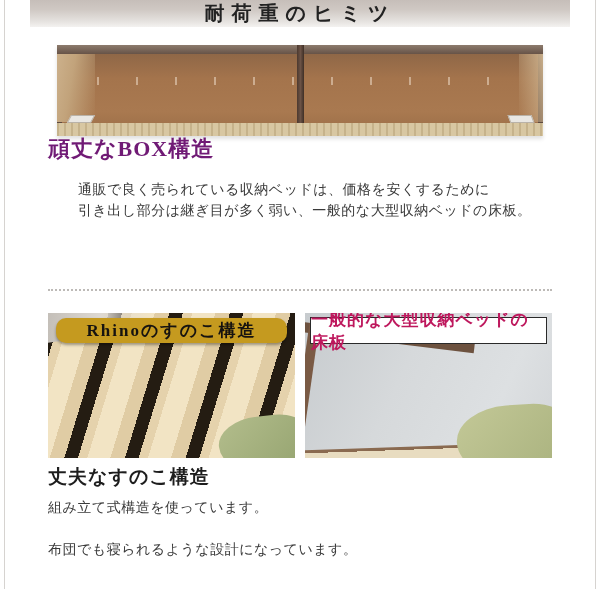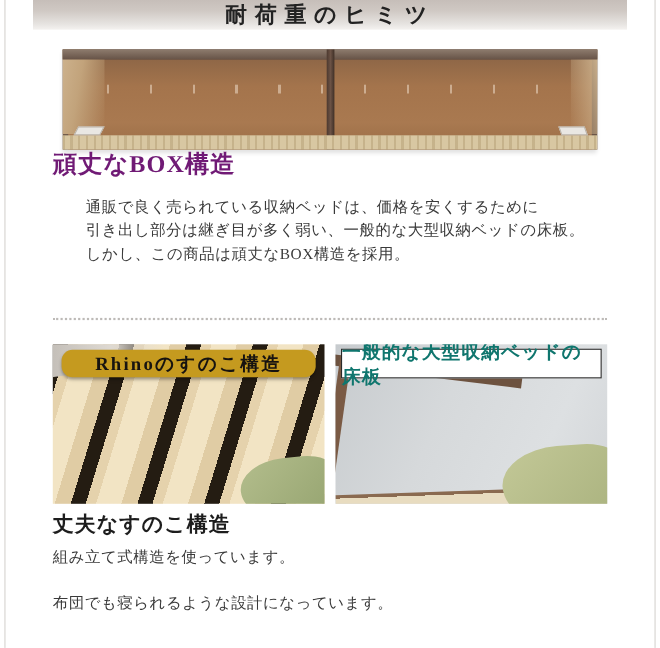--- a/index.html
+++ b/index.html
@@ -118,21 +118,21 @@
     position:absolute;left:-6px;top:10px;width:10px;height:150px;
     background:#7a5a44;transform:rotate(8deg);
   }
   .compare-right .floor-strip{
     position:absolute;left:0;right:0;bottom:-4px;height:16px;
     background:linear-gradient(to bottom,#8a6a50 0 3px,#e8dcc0 3px 100%);
     transform:rotate(-2deg);
   }
   .label-white{
     position:absolute;left:5px;right:5px;top:4px;height:25px;
-    background:#ffffff;border:1px solid #2a2a2a;color:#0f766e;
+    background:#ffffff;border:1px solid #2a2a2a;color:#be185d;
     display:flex;align-items:center;justify-content:center;
     font-size:17px;font-weight:bold;letter-spacing:1px;
   }
   .cushion.big{
     right:-20px;bottom:-22px;width:115px;height:75px;
     background:linear-gradient(135deg,#c3c897,#a7b07c);
     transform:rotate(-4deg);
   }
 </style>
 </head>
@@ -155,21 +155,21 @@
     <div class="divider"></div>
     <div class="bottom-board"></div>
     <div class="bracket bl"></div>
     <div class="bracket br"></div>
   </div>
 
   <h2 class="h-box">頑丈なBOX構造</h2>
   <p class="p-box">
     <span>通販で良く売られている収納ベッドは、価格を安くするために</span><br>
     <span>引き出し部分は継ぎ目が多く弱い、一般的な大型収納ベッドの床板。</span><br>
-    <span>しかし、この商品は頑丈なBOX構造を採用。</span><br>
+    <br>
     <br>
   </p>
 
   <div class="dotted-divider"></div>
 
   <figure class="compare-left">
     <div class="corner-gray"></div>
     <div class="cushion small"></div>
     <figcaption class="label-gold">Rhinoのすのこ構造</figcaption>
   </figure>

